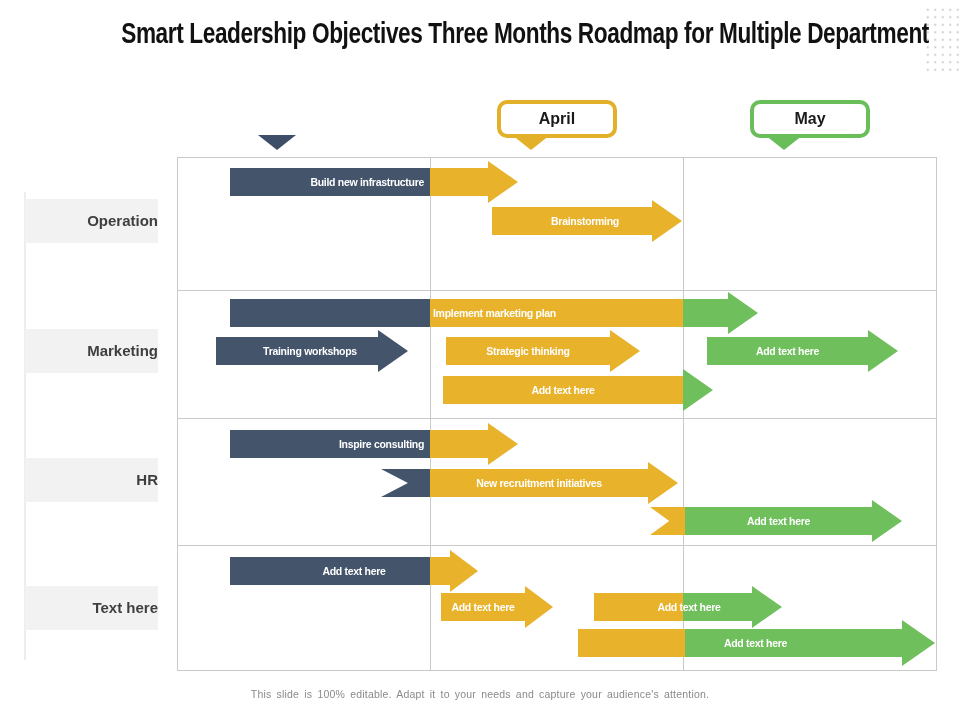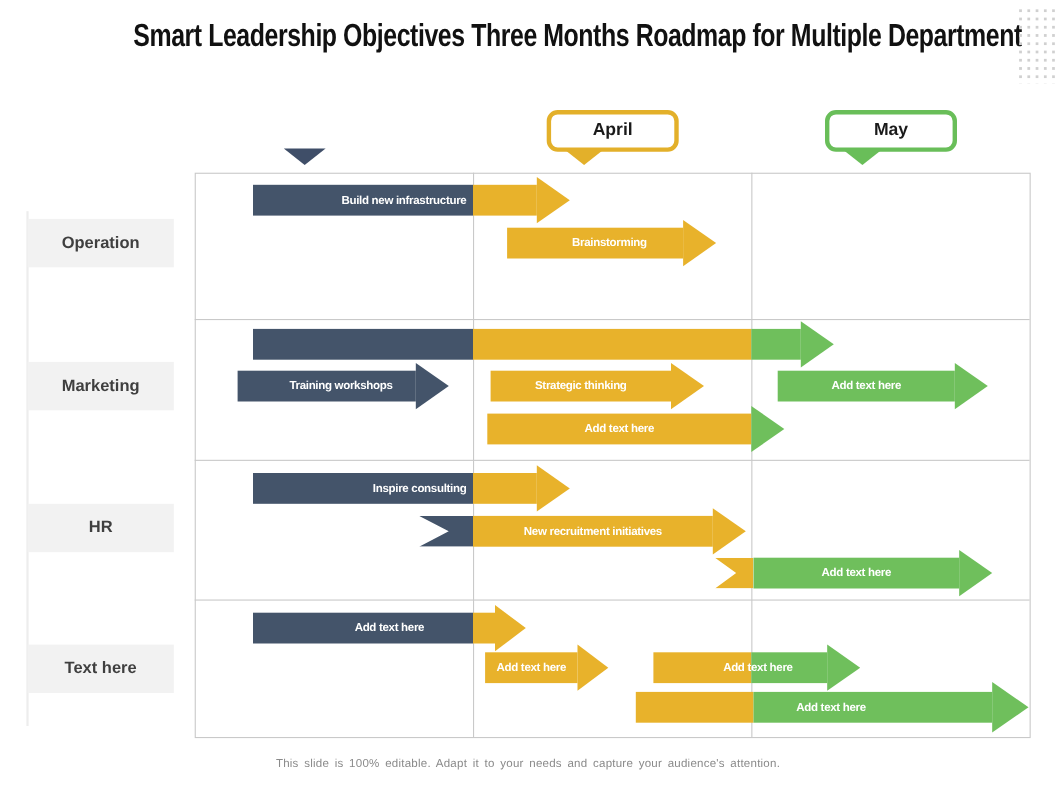--- a/index.html
+++ b/index.html
@@ -32,21 +32,21 @@
   .m-march  { border-color:#3F4E68; }  .p-march  { border-top-color:#3F4E68; }
   .m-april  { border-color:#E3B02A; }  .p-april  { border-top-color:#E3B02A; }
   .m-may    { border-color:#69BE59; }  .p-may    { border-top-color:#69BE59; }
   
   .grid-border { position:absolute; left:177px; top:157px; width:758px; height:512px; border:1px solid var(--grid); }
   .vline { position:absolute; top:157px; height:513px; width:1px; background:var(--grid); }
   .hline { position:absolute; left:177px; width:759px; height:1px; background:var(--grid); }
   
   .row-label {
     position:absolute; left:25px; width:133px; height:44px; background:#F2F2F2;
-    color:#3F3F3F; font-size:15px; font-weight:bold; text-align:center; line-height:44px;
+    color:#3F3F3F; font-size:15px; font-weight:bold; text-align:right; line-height:44px;
   }
   .side-line { position:absolute; left:24px; top:192px; width:2px; height:468px; background:#EDEDED; }
   
   .bar { position:absolute; height:32px; }
   .seg { position:absolute; top:0; height:28px; }
   .seg.navy { background:var(--navy); }
   .seg.yellow { background:var(--yellow); }
   .seg.green { background:var(--green); }
   .seg.notch { clip-path:polygon(0 0, 100% 0, 100% 100%, 0 100%, 55% 50%); }
   .hd { position:absolute; top:-7px; width:0; height:0;
@@ -92,32 +92,33 @@
   <div class="row-label" style="top:458px;">HR</div>
   <div class="row-label" style="top:586px;">Text here</div>
 
   <div class="bar" style="left:230px; top:168px; width:288px;">
     <div class="seg navy" style="left:0; width:200px;"></div>
     <div class="seg yellow" style="left:200px; width:58px;"></div>
     <div class="hd yellow" style="left:258px;"></div>
     <span class="bar-label ta-r" style="left:0; width:194px;">Build new infrastructure</span>
   </div>
 
-  <div class="bar" style="left:461px; top:207px; width:190px;padding-left:40px;">
+  <div class="bar" style="left:492px; top:207px; width:190px;padding-left:40px;">
     <div class="seg yellow" style="left:0; width:160px;"></div>
     <div class="hd yellow" style="left:160px;"></div>
     <span class="bar-label ta-c" style="left:0; width:186px;">Brainstorming</span>
   </div>
 
 
   <div class="bar" style="left:230px; top:299px; width:528px;">
     <div class="seg navy" style="left:0; width:200px;"></div>
     <div class="seg yellow" style="left:200px; width:253px;"></div>
     <div class="seg green" style="left:453px; width:45px;"></div>
     <div class="hd green" style="left:498px;"></div>
+    <span class="bar-label ta-l" style="left:203px; width:300px;">Implement marketing plan</span>
   </div>
 
   <div class="bar" style="left:216px; top:337px; width:192px;">
     <div class="seg navy" style="left:0; width:162px;"></div>
     <div class="hd navy" style="left:162px;"></div>
     <span class="bar-label ta-c" style="left:0; width:188px;">Training workshops</span>
   </div>
 
   <div class="bar" style="left:446px; top:337px; width:194px;">
     <div class="seg yellow" style="left:0; width:164px;"></div>

